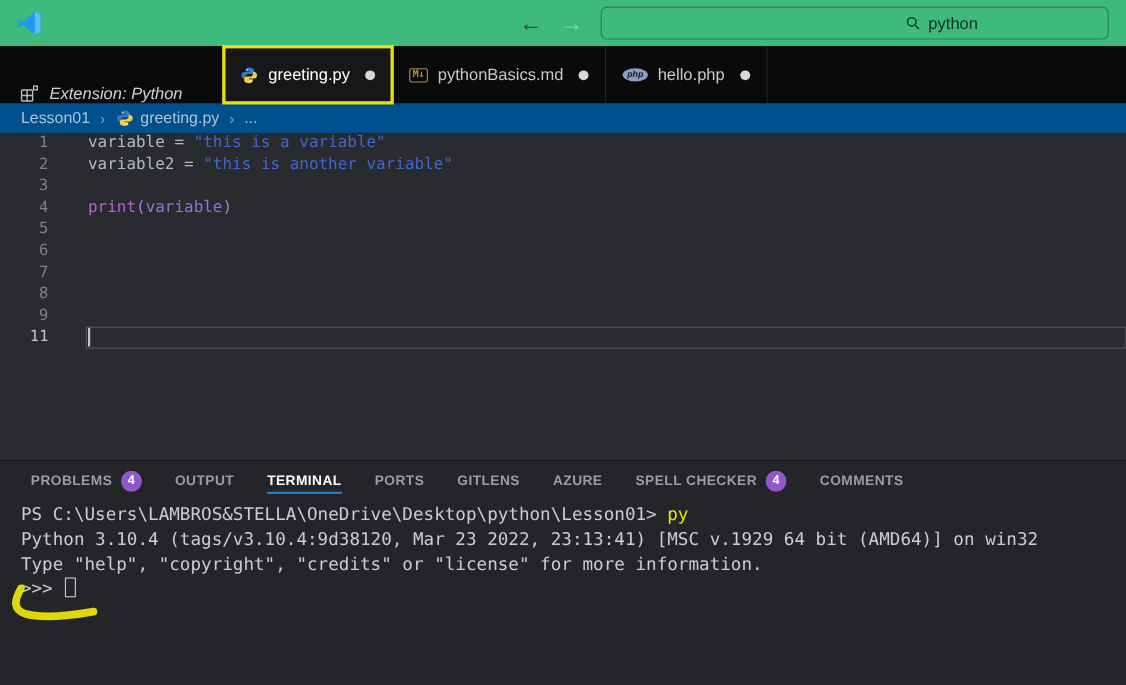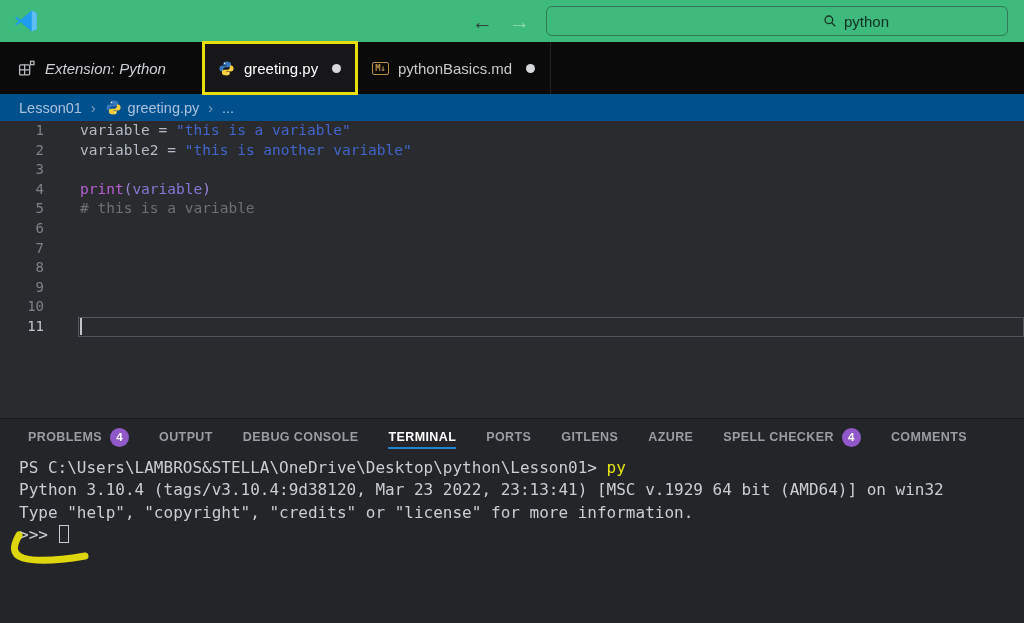--- a/index.html
+++ b/index.html
@@ -10,21 +10,21 @@
   .vscode-logo{margin-left:13px;width:26px;height:26px;flex:0 0 auto;}
   .nav-arrows{margin-left:auto;display:flex;align-items:center;gap:16px;font-size:21px;line-height:1;}
   .arrow-back{color:#2c4436;font-weight:bold;}
   .arrow-fwd{color:#8ed2ab;}
   .searchbox{width:460px;height:28px;margin-left:16px;margin-right:16px;border:1px solid #35795a;border-radius:6px;display:flex;align-items:center;justify-content:center;}
   .search-inner{display:flex;align-items:center;gap:7px;margin-left:158px;}
   .search-text{color:#14301f;font-size:15px;}
 
   
   .tabbar{height:52px;background:#0A0A0B;display:flex;align-items:stretch;}
-  .ext-section{display:flex;align-items:center;gap:10px;padding:0 36px 0 18px;border-right:1px solid #232323;color:#cdd0d4;font-style:italic;font-size:15px;}
+  .ext-section{display:flex;align-items:flex-end;gap:10px;padding:0 36px 0 18px;border-right:1px solid #232323;color:#cdd0d4;font-style:italic;font-size:15px;}
   .tab{display:flex;align-items:center;gap:9px;padding:0 15px;font-size:15px;color:#c6c8ca;border-right:1px solid #232323;background:transparent;position:relative;}
   .tab.active{background:#17171a;color:#ffffff;outline:3px solid #E7DF0D;outline-offset:-2px;z-index:2;}
   .dot{width:9px;height:9px;border-radius:50%;background:#d6d8da;margin-left:5px;flex:0 0 auto;}
   .md-ico{color:#b8904e;border:1.5px solid #b8904e;font-family:"DejaVu Sans Mono",monospace;font-size:9px;font-weight:bold;padding:1px 2px;border-radius:2px;line-height:1;}
   .php-ico{background:#8b9dc9;color:#14161c;border-radius:50%;font-size:8px;font-weight:bold;font-style:italic;padding:2px 4px;line-height:1;}
 
   
   .breadcrumb{height:27px;background:#00508E;display:flex;align-items:center;gap:9px;padding-left:19px;color:#A9C3DC;font-size:14.5px;}
   .crumb-sep{color:#7fa2c6;font-size:14px;}
   .crumb{display:flex;align-items:center;gap:6px;}
@@ -102,20 +102,25 @@
             <circle cx="14.7" cy="19.2" r=".9" fill="#fff"></circle>
           </svg>
           <span>greeting.py</span>
           <span class="dot"></span>
         </div>
         <div class="tab">
           <span class="md-ico">M↓</span>
           <span>pythonBasics.md</span>
           <span class="dot"></span>
         </div>
+        <div class="tab">
+          <span class="php-ico">php</span>
+          <span>hello.php</span>
+          <span class="dot"></span>
+        </div>
       </div>
   </div>
 
   <div class="breadcrumb">
     <span id="breadcrumb-items" style="display:flex;align-items:center;gap:9px;">
         <span class="crumb">
           <span>Lesson01</span>
         </span>
         <span class="crumb-sep">›</span>
         <span class="crumb">
@@ -147,62 +152,54 @@
         <div class="code-row">
           <span class="ln">3</span>
           <span class="code"></span>
         </div>
         <div class="code-row">
           <span class="ln">4</span>
           <span class="code"><span class="tk-func">print</span><span class="tk-paren">(</span><span class="tk-arg">variable</span><span class="tk-paren">)</span></span>
         </div>
         <div class="code-row">
           <span class="ln">5</span>
-          <span class="code"><span class="tk-comment"># this is a variable</span></span>
         </div>
         <div class="code-row">
           <span class="ln">6</span>
           <span class="code"></span>
         </div>
         <div class="code-row">
           <span class="ln">7</span>
           <span class="code"></span>
         </div>
         <div class="code-row">
           <span class="ln">8</span>
           <span class="code"></span>
         </div>
         <div class="code-row">
           <span class="ln">9</span>
-          <span class="code"></span>
-        </div>
-        <div class="code-row">
-          <span class="ln">10</span>
           <span class="code"></span>
         </div>
         <div class="code-row current">
           <span class="ln">11</span>
           <span class="code"></span>
           <div class="current-box"></div>
           <div class="cursor-bar"></div>
         </div>
       </div>
   </div>
 
   <div class="panel">
     <div class="ptabs" id="panel-tabs">
         <div class="ptab">
           <span>PROBLEMS</span>
           <span class="badge">4</span>
         </div>
         <div class="ptab">
           <span>OUTPUT</span>
-        </div>
-        <div class="ptab">
-          <span>DEBUG CONSOLE</span>
         </div>
         <div class="ptab active">
           <span>TERMINAL</span>
         </div>
         <div class="ptab">
           <span>PORTS</span>
         </div>
         <div class="ptab">
           <span>GITLENS</span>
         </div>

